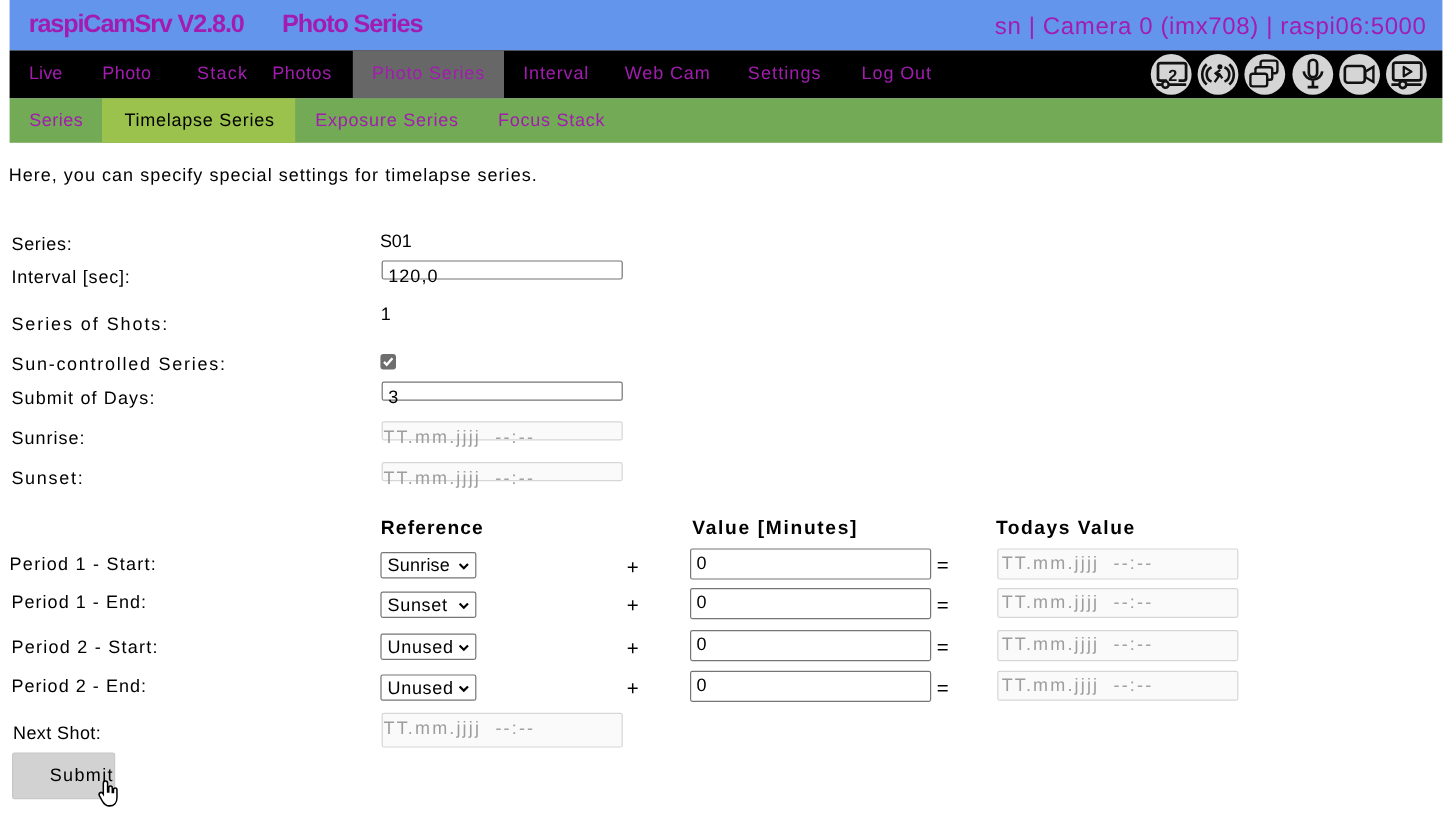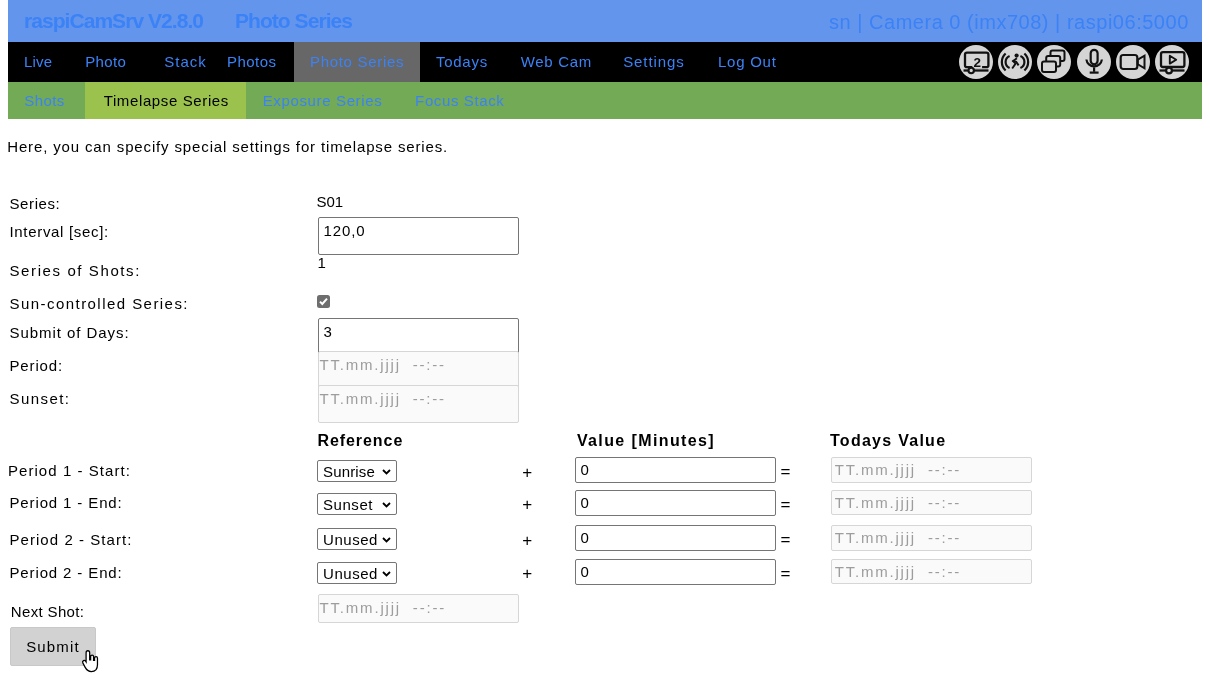--- a/index.html
+++ b/index.html
@@ -1,21 +1,21 @@
 <!DOCTYPE html>
 <html><head>
 <meta charset="utf-8">
 <style>
   html,body{margin:0;padding:0;background:#fff}
   body{width:1210px;height:689px;position:relative;overflow:hidden;
        font-family:"Liberation Sans",sans-serif}
   .a{position:absolute}
   .t{position:absolute;font-size:15px;line-height:15px;white-space:pre;color:#000}
-  .w{color:#3b82f6}
-  .inp{position:absolute;box-sizing:border-box;width:201px;height:38px;
+  .w{color:#a21caf}
+  .inp{position:absolute;box-sizing:border-box;width:201px;height:16px;
        border:1px solid #757575;border-radius:2px;background:#fff;
        font-size:15px;line-height:26px;padding-left:5px;letter-spacing:.89px;white-space:pre}
   .dis{border:1px solid #d6d6d6;background:#fafafa;color:#9d9d9d;letter-spacing:1.8px;padding-left:1px}
   .sel{position:absolute;box-sizing:border-box;width:80px;height:22px;
        border:1px solid #757575;border-radius:2px;background:#fff;
        font-size:15px;line-height:21px;padding-left:5px;letter-spacing:.3px}
   .sel svg{position:absolute;right:5px;top:8px}
   .hdr{position:absolute;font-size:16px;line-height:15px;font-weight:bold;white-space:pre}
   .ic{position:absolute;top:44.6px;width:34px;height:34px;border-radius:50%;background:#d5d5d5}
 </style>
@@ -32,38 +32,38 @@
 
 <div class="t w" style="left:24px;top:9.6px;font-size:21px;line-height:21px;font-weight:bold;letter-spacing:-.95px">raspiCamSrv V2.8.0</div>
 <div class="t w" style="left:235px;top:9.6px;font-size:21px;line-height:21px;font-weight:bold;letter-spacing:-.95px">Photo Series</div>
 <div class="t w" style="left:829px;top:11.5px;font-size:20px;line-height:20px;letter-spacing:.52px">sn | Camera 0 (imx708) | raspi06:5000</div>
 
 <div class="t w" style="left:24.1px;top:54.4px;letter-spacing:.12px">Live</div>
 <div class="t w" style="left:85.3px;top:54.4px;letter-spacing:.32px">Photo</div>
 <div class="t w" style="left:164.2px;top:54.4px;letter-spacing:1.04px">Stack</div>
 <div class="t w" style="left:226.9px;top:54.4px;letter-spacing:.48px">Photos</div>
 <div class="t w" style="left:310px;top:54.4px;letter-spacing:.69px">Photo Series</div>
-<div class="t w" style="left:436px;top:54.4px;letter-spacing:.72px">Todays</div>
+<div class="t w" style="left:436px;top:54.4px;letter-spacing:.72px">Interval</div>
 <div class="t w" style="left:520.7px;top:54.4px;letter-spacing:.71px">Web Cam</div>
 <div class="t w" style="left:623.2px;top:54.4px;letter-spacing:.92px">Settings</div>
 <div class="t w" style="left:718px;top:54.4px;letter-spacing:.74px">Log Out</div>
 
-<div class="t w" style="left:24.3px;top:92.8px;letter-spacing:.43px">Shots</div>
+<div class="t w" style="left:24.3px;top:92.8px;letter-spacing:.43px">Series</div>
 <div class="t" style="left:103.7px;top:92.8px;letter-spacing:.62px">Timelapse Series</div>
 <div class="t w" style="left:262.7px;top:92.8px;letter-spacing:.64px">Exposure Series</div>
 <div class="t w" style="left:415.1px;top:92.8px;letter-spacing:.62px">Focus Stack</div>
 
 <div class="t" style="left:7.2px;top:138.5px;letter-spacing:.86px">Here, you can specify special settings for timelapse series.</div>
 
 <div class="t" style="left:9.5px;top:196px;letter-spacing:.6px">Series:</div>
 <div class="t" style="left:9.5px;top:224px;letter-spacing:.68px">Interval [sec]:</div>
 <div class="t" style="left:9.5px;top:262.8px;letter-spacing:1.6px">Series of Shots:</div>
 <div class="t" style="left:9.5px;top:296.2px;letter-spacing:1.45px">Sun-controlled Series:</div>
 <div class="t" style="left:9.5px;top:324.8px;letter-spacing:.95px">Submit of Days:</div>
-<div class="t" style="left:9.5px;top:357.6px;letter-spacing:.85px">Period:</div>
+<div class="t" style="left:9.5px;top:357.6px;letter-spacing:.85px">Sunrise:</div>
 <div class="t" style="left:9.5px;top:391px;letter-spacing:1.43px">Sunset:</div>
 <div class="t" style="left:8px;top:462.9px;letter-spacing:1.05px">Period 1 - Start:</div>
 <div class="t" style="left:9.5px;top:494.9px;letter-spacing:.87px">Period 1 - End:</div>
 <div class="t" style="left:9.5px;top:532.2px;letter-spacing:1.05px">Period 2 - Start:</div>
 <div class="t" style="left:9.5px;top:565.3px;letter-spacing:.87px">Period 2 - End:</div>
 <div class="t" style="left:10.8px;top:604.1px;letter-spacing:.35px">Next Shot:</div>
 
 <div class="t" style="left:316.6px;top:194.3px;letter-spacing:-.1px">S01</div>
 <div class="inp" style="left:317.5px;top:217px">120,0</div>
 <div class="t" style="left:317.4px;top:255.3px">1</div>
@@ -110,21 +110,21 @@
 <div class="t" style="left:780.6px;top:565.6px;font-size:17px">=</div>
 
 <div class="inp dis" style="left:830.7px;top:457.3px;height:25.5px;line-height:23.5px;padding-left:3px">TT.mm.jjjj  --:--</div>
 <div class="inp dis" style="left:830.7px;top:489.8px;height:25.5px;line-height:23.5px;padding-left:3px">TT.mm.jjjj  --:--</div>
 <div class="inp dis" style="left:830.7px;top:525.3px;height:25.5px;line-height:23.5px;padding-left:3px">TT.mm.jjjj  --:--</div>
 <div class="inp dis" style="left:830.7px;top:558.8px;height:25.5px;line-height:23.5px;padding-left:3px">TT.mm.jjjj  --:--</div>
 
 <div class="inp dis" style="left:317.6px;top:594.4px;height:28.5px;line-height:26.5px">TT.mm.jjjj  --:--</div>
 
 <div class="a" style="left:10px;top:627px;width:86px;height:38.5px;background:#d2d2d2;border:1px solid #c8c8c8;border-radius:2px;box-sizing:border-box">
-  <div style="position:absolute;left:0;right:0;top:11px;text-align:center;font-size:15px;line-height:15px;letter-spacing:1.15px">Submit</div>
+  <div style="position:absolute;left:0;right:0;top:11px;text-align:right;font-size:15px;line-height:15px;letter-spacing:1.15px">Submit</div>
 </div>
 
 <svg class="a" style="left:80px;top:649.5px" width="19.5" height="24" viewBox="0 0 24 28" preserveAspectRatio="none">
   <path d="M7.5 3.2c0-1.3 1-2.3 2.2-2.3s2.2 1 2.2 2.3v8.3h1.2V7.7c0-1 .8-1.8 1.8-1.8s1.8.8 1.8 1.8v4.4h1.2V9.6c0-1 .8-1.8 1.8-1.8s1.8.8 1.8 1.8v7.6c0 4.8-2.9 8-7.6 8-4 0-5.9-2-7.7-5.2l-2.6-4.6c-.7-1.2-.4-2.4.6-3 1-.6 2.1-.3 2.9.8l.4.6V3.2z" fill="#fff" stroke="#000" stroke-width="1.55"></path>
 </svg>
 
 <div class="ic" style="left:958.7px">
   <svg width="34" height="34" viewBox="0 0 34 34">
     <rect x="6" y="7.6" width="23.4" height="14.6" rx="2" fill="none" stroke="#111" stroke-width="2.3"></rect>
     <text x="18.2" y="22.3" font-family="Liberation Sans" font-size="13.5" font-weight="bold" text-anchor="middle" fill="#111" stroke="#d5d5d5" stroke-width="3.2" paint-order="stroke">2</text>

